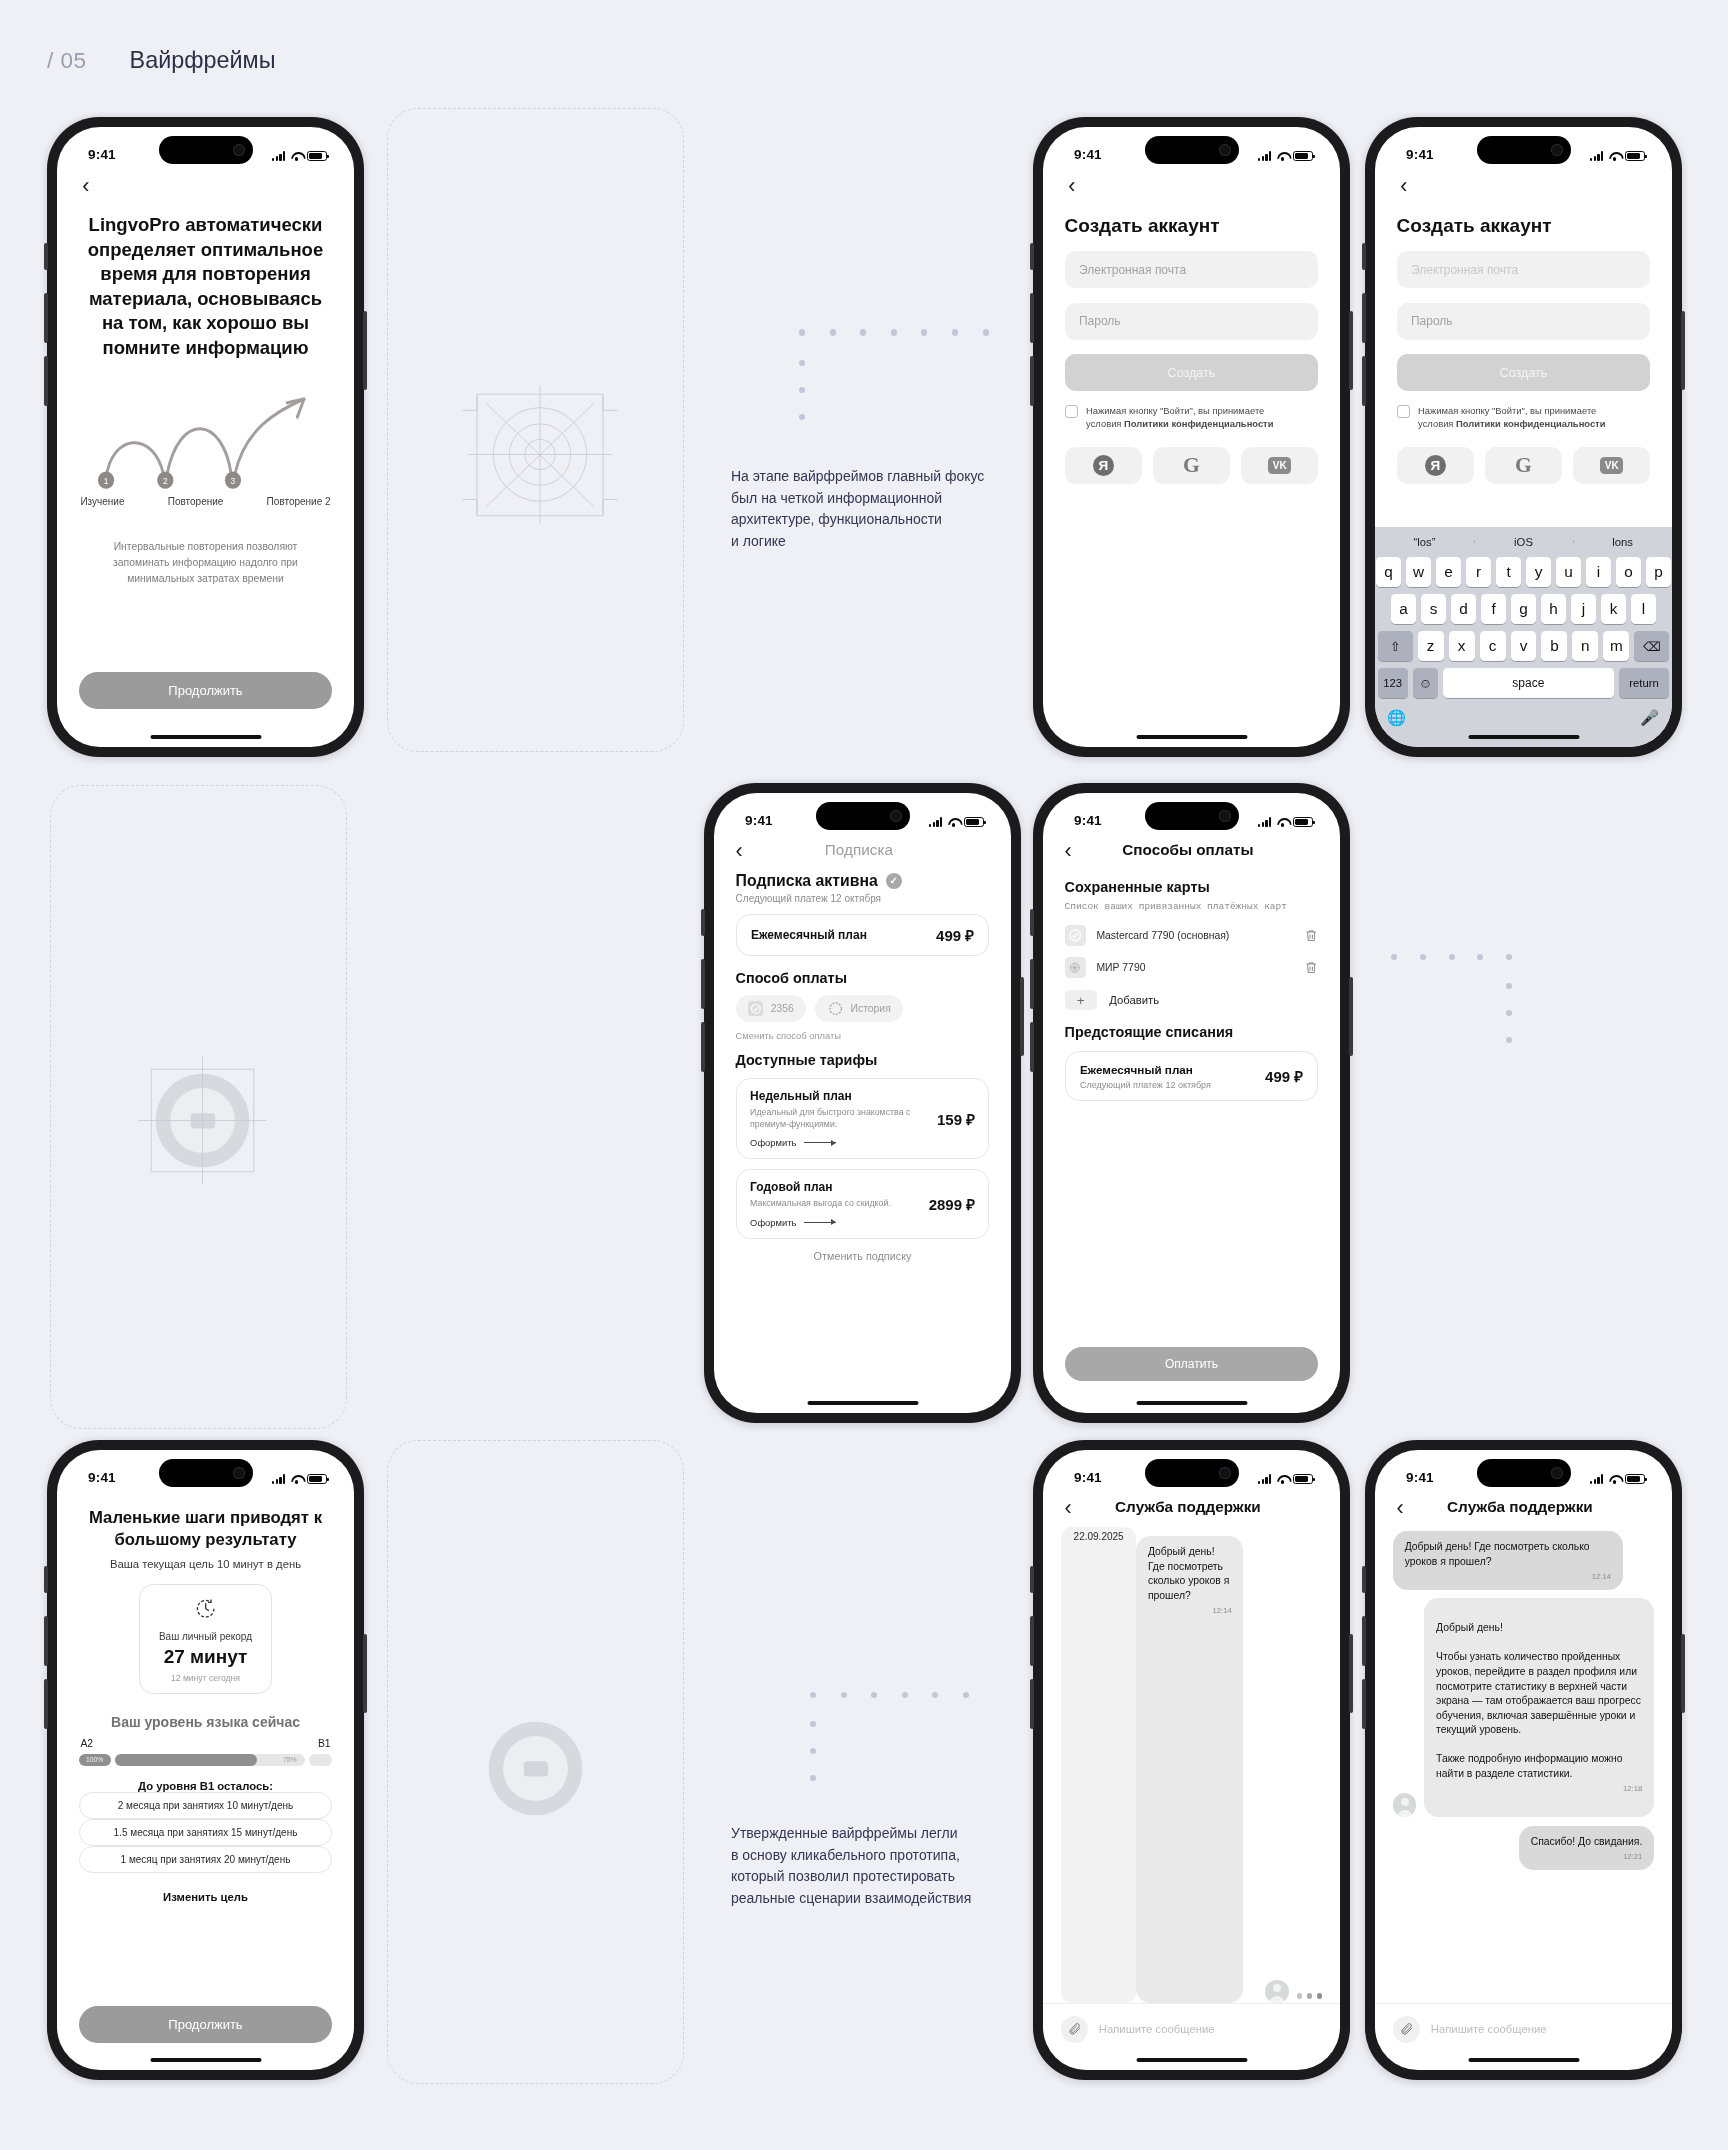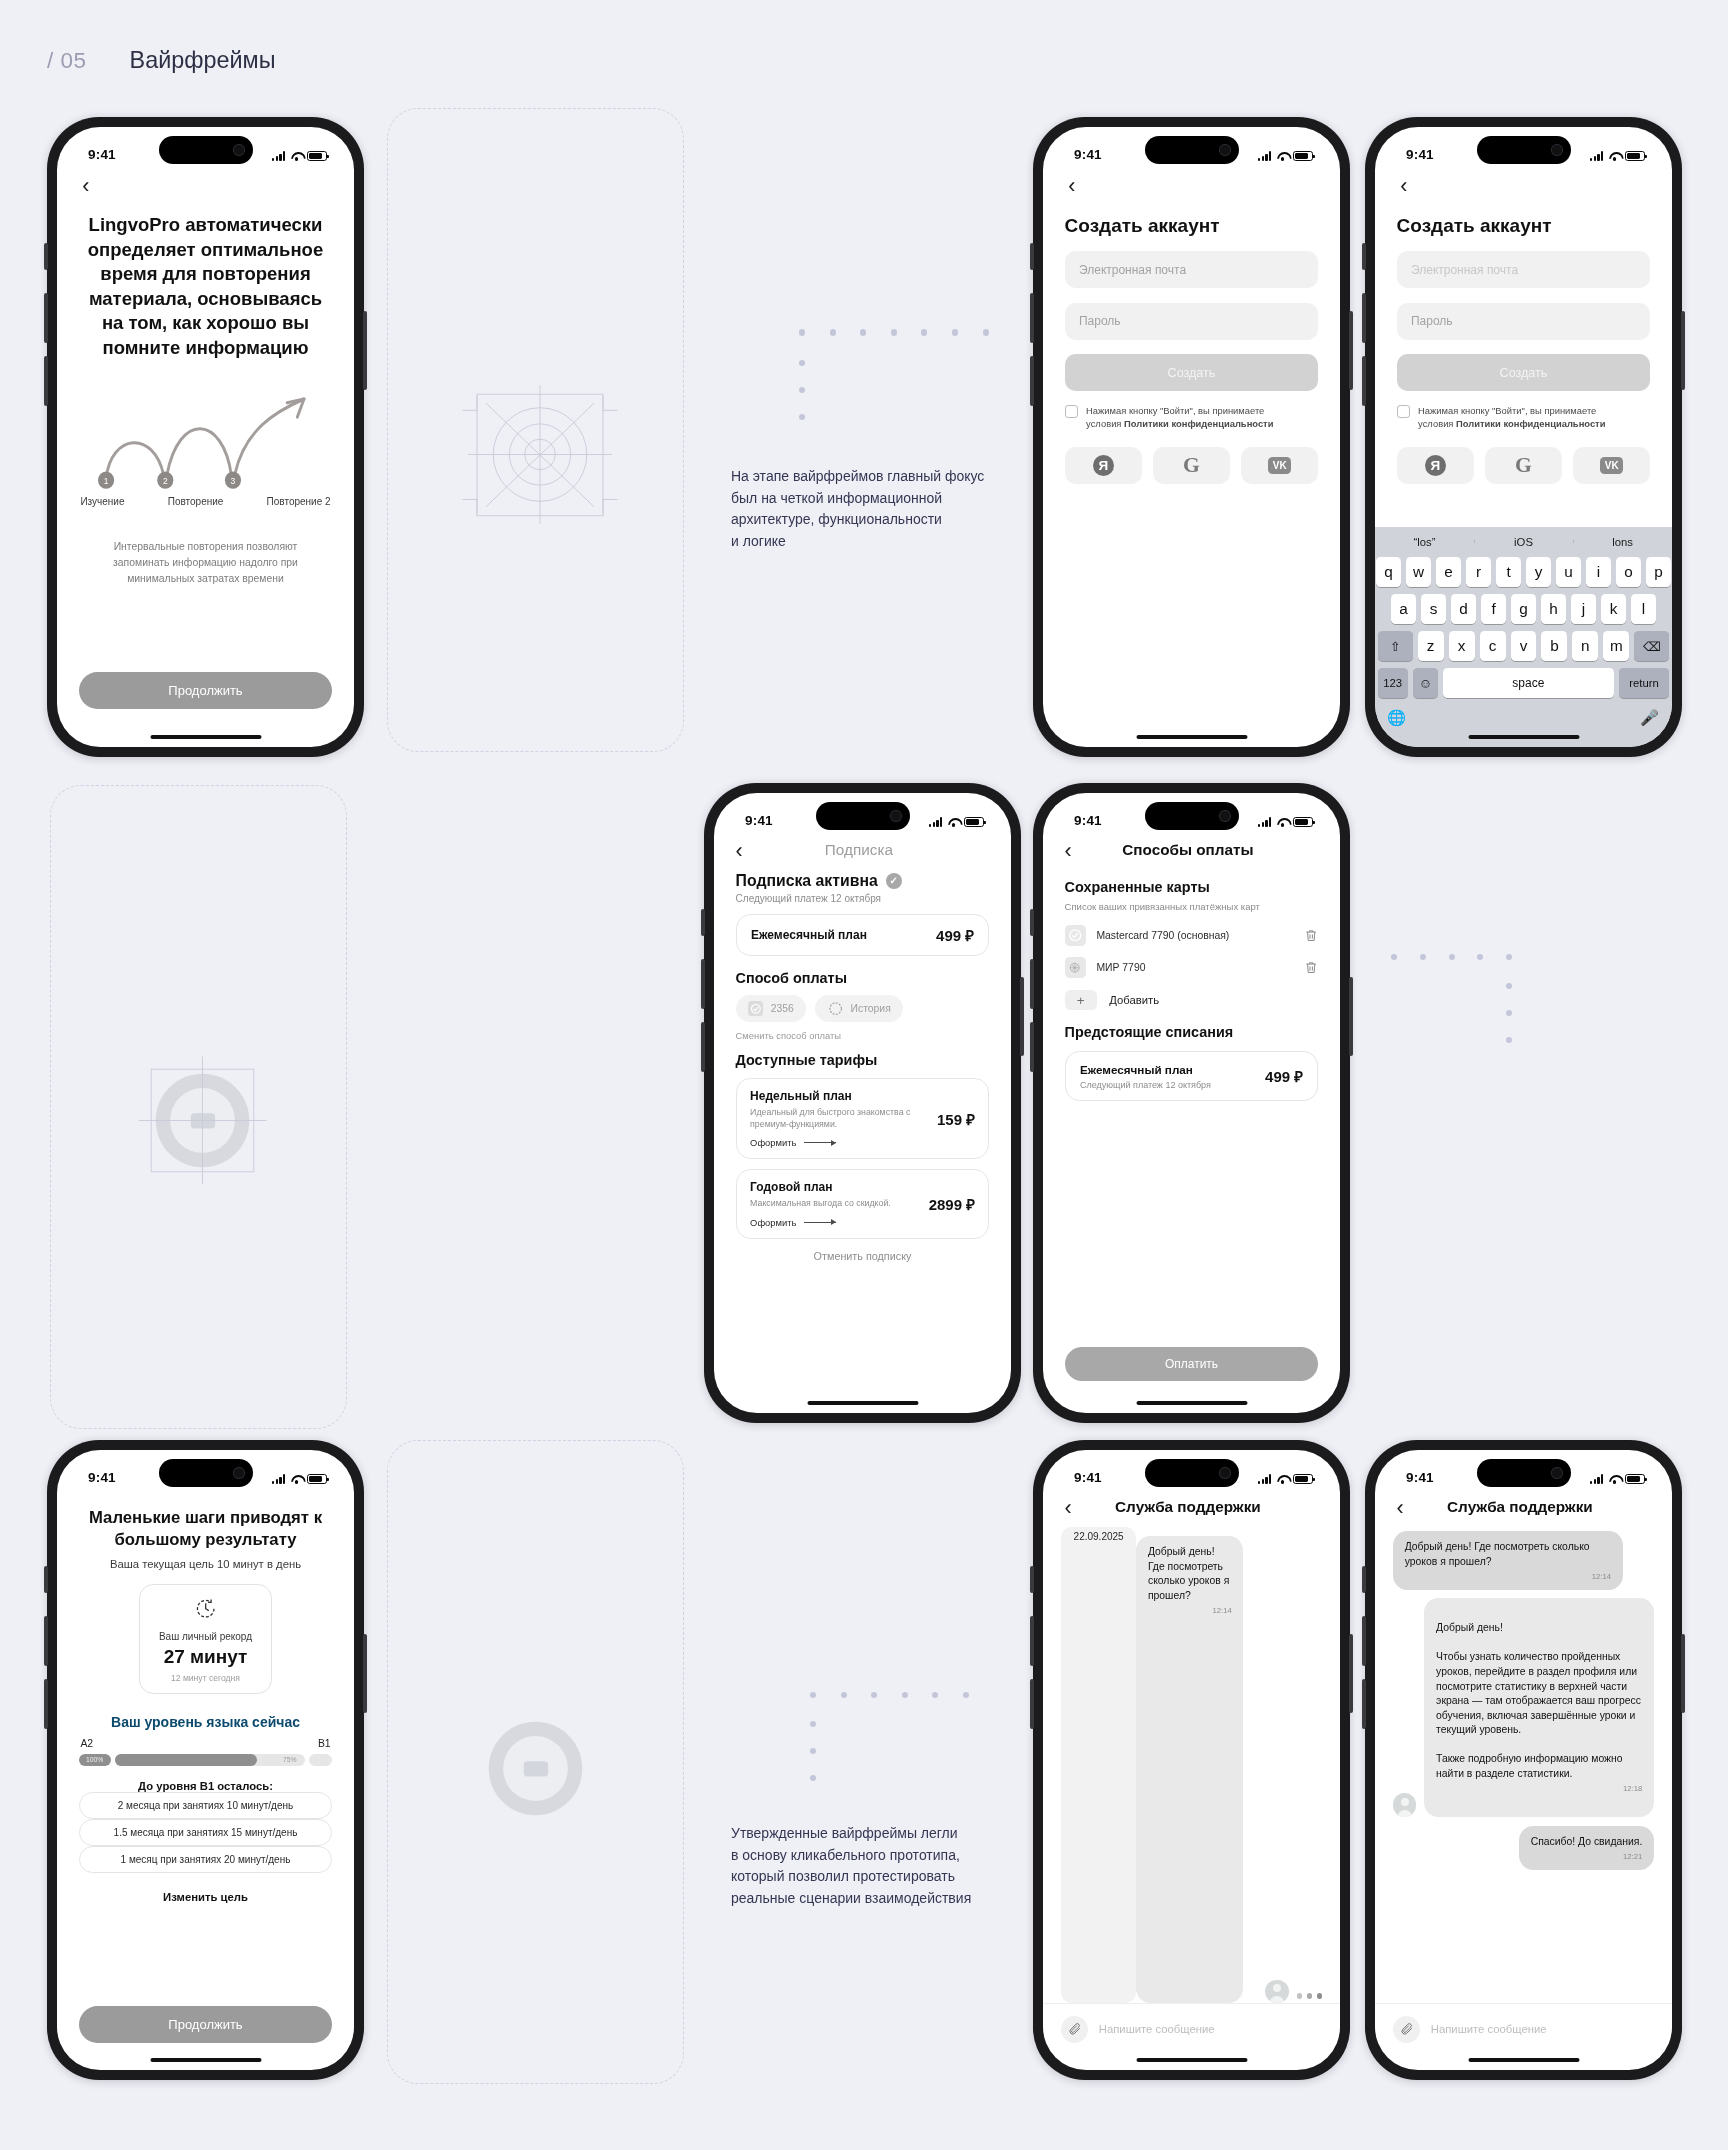--- a/index.html
+++ b/index.html
@@ -187,21 +187,21 @@
   .tariff-card .tname { font-size: 12px; font-weight: 700; color: #111; }
   .tariff-card .tdesc { font-size: 8.8px; color: #8c8c8c; line-height: 1.4; margin-top: 2.7px; }
   .tariff-card .tcta { margin-top: 7.2px; font-size: 9.4px; color: #2b2b2b; display: flex; align-items: center; gap: 7.2px; cursor: pointer; }
   .arrow-r { width: 32px; height: 0.9px; background: #4a4a4a; position: relative; }
   .arrow-r:after { content: ""; position: absolute; right: 0; top: -2.7px;
     border-left: 5.4px solid #4a4a4a; border-top: 3.2px solid transparent; border-bottom: 3.2px solid transparent; }
   .tariff-card .tprice { font-size: 15px; font-weight: 700; color: #111; white-space: nowrap; margin-left: 9px; }
   .cancel-link { text-align: center; margin-top: 11.7px; font-size: 10.8px; color: #8e8e8e; cursor: pointer; }
 
   
-  .pm-sub { font-size: 9.5px; color: #8c8c8c; margin-top: 4.5px; line-height: 1.4; }
+  .pm-sub { font-size: 9.5px; color: #8c8c8c; margin-top: 4.5px; line-height: 1.4; font-family: Liberation Mono, monospace; }
   .card-row { display: flex; align-items: center; margin-top: 11.7px; gap: 10.8px; }
   .card-ic { width: 21px; height: 21px; border-radius: 4.5px; background: #e8e8e8;
     display: flex; align-items: center; justify-content: center; flex: none; }
   .card-name { flex: 1; font-size: 10.4px; color: #2c2c2c; }
   .trash { width: 14.4px; height: 15.3px; cursor: pointer; opacity: .75; }
   .add-row { display: flex; align-items: center; margin-top: 11.7px; gap: 12.6px; }
   .add-box { width: 32px; height: 20px; background: #efefef; border-radius: 5.4px;
     display: flex; align-items: center; justify-content: center; color: #6d6d6d; font-size: 13.5px; cursor: pointer; }
   .add-lbl { font-size: 11.3px; color: #222; }
   .up-card { margin-top: 10.8px; border: 0.9px solid #e4e4e4; border-radius: 14.4px; padding: 10.8px 14.4px;
@@ -211,21 +211,21 @@
   .up-card .up { font-size: 15px; font-weight: 700; color: #111; }
 
   
   .g-title { margin-top: 14.4px; text-align: center; font-size: 16.7px; font-weight: 700; color: #111; line-height: 1.3; }
   .g-sub { margin-top: 7.2px; text-align: center; font-size: 11.3px; color: #3a3a3a; }
   .record-card { margin: 14.4px auto 0; width: 133px; border: 0.9px solid #e2e2e2; border-radius: 14.4px;
     padding: 11.7px 9px 10.8px; text-align: center; }
   .record-card .rl { font-size: 10px; color: #3a3a3a; margin-top: 8px; }
   .record-card .rv { font-size: 19px; font-weight: 700; color: #111; margin-top: 3.6px; }
   .record-card .rs { font-size: 8.6px; color: #9c9c9c; margin-top: 4.5px; }
-  .lvl-h { margin-top: 20px; text-align: center; font-size: 14px; font-weight: 700; color: #0c4a6e; }
+  .lvl-h { margin-top: 20px; text-align: center; font-size: 14px; font-weight: 700; color: #737373; }
   .lvl-row { margin-top: 8px; display: flex; justify-content: space-between; padding: 0 1.8px; }
   .lvl-row span { font-size: 10.4px; color: #222; }
   .prog { margin-top: 4.5px; display: flex; gap: 4.5px; align-items: center; height: 11.7px; }
   .prog .seg1 { width: 32px; height: 11.7px; border-radius: 6.3px; background: #8f8f8f; color: #efefef;
     font-size: 6.8px; display: flex; align-items: center; justify-content: center; }
   .prog .seg2 { flex: 1; height: 11.7px; border-radius: 6.3px; background: #e6e6e6; position: relative;
     display: flex; align-items: center; }
   .prog .seg2 .fill { position: absolute; left: 0; top: 0; bottom: 0; width: 75%;
     background: #8f8f8f; border-radius: 6.3px; }
   .prog .seg2 .pct { position: absolute; right: 8px; font-size: 6.8px; color: #9d9d9d; }

